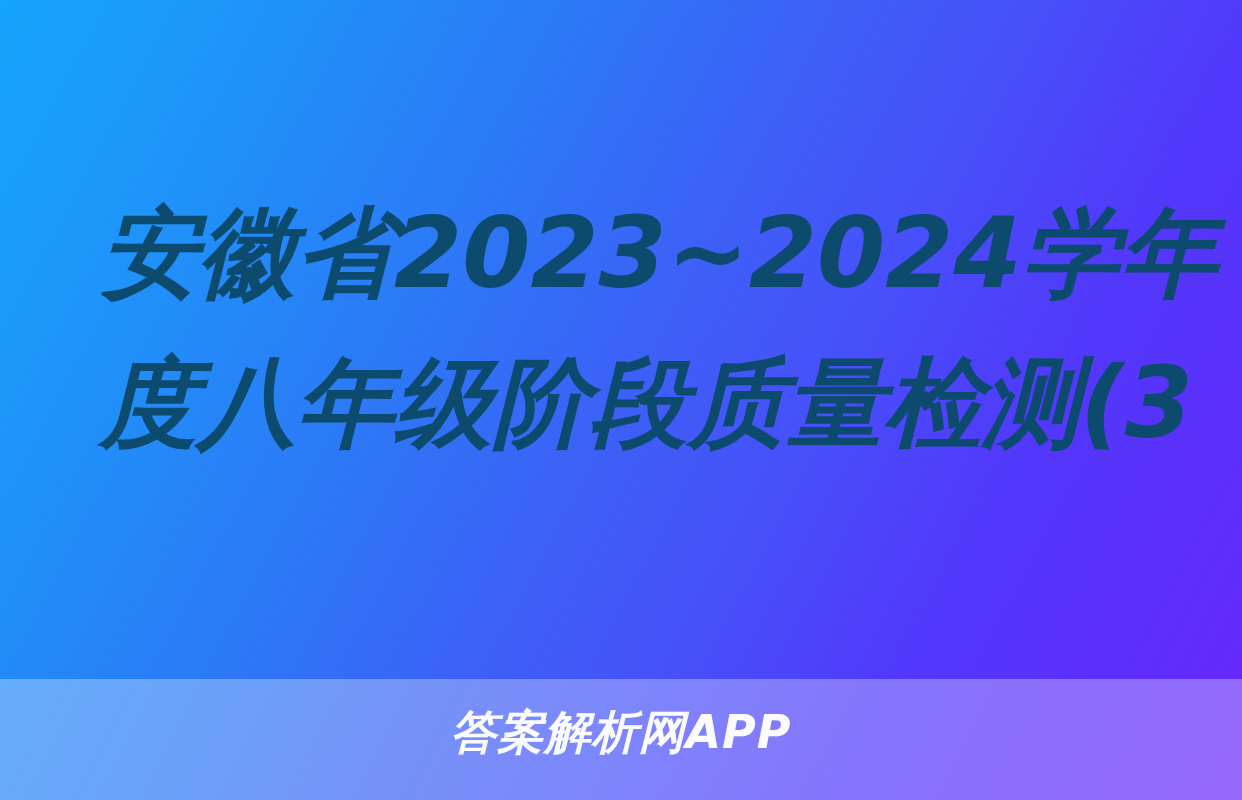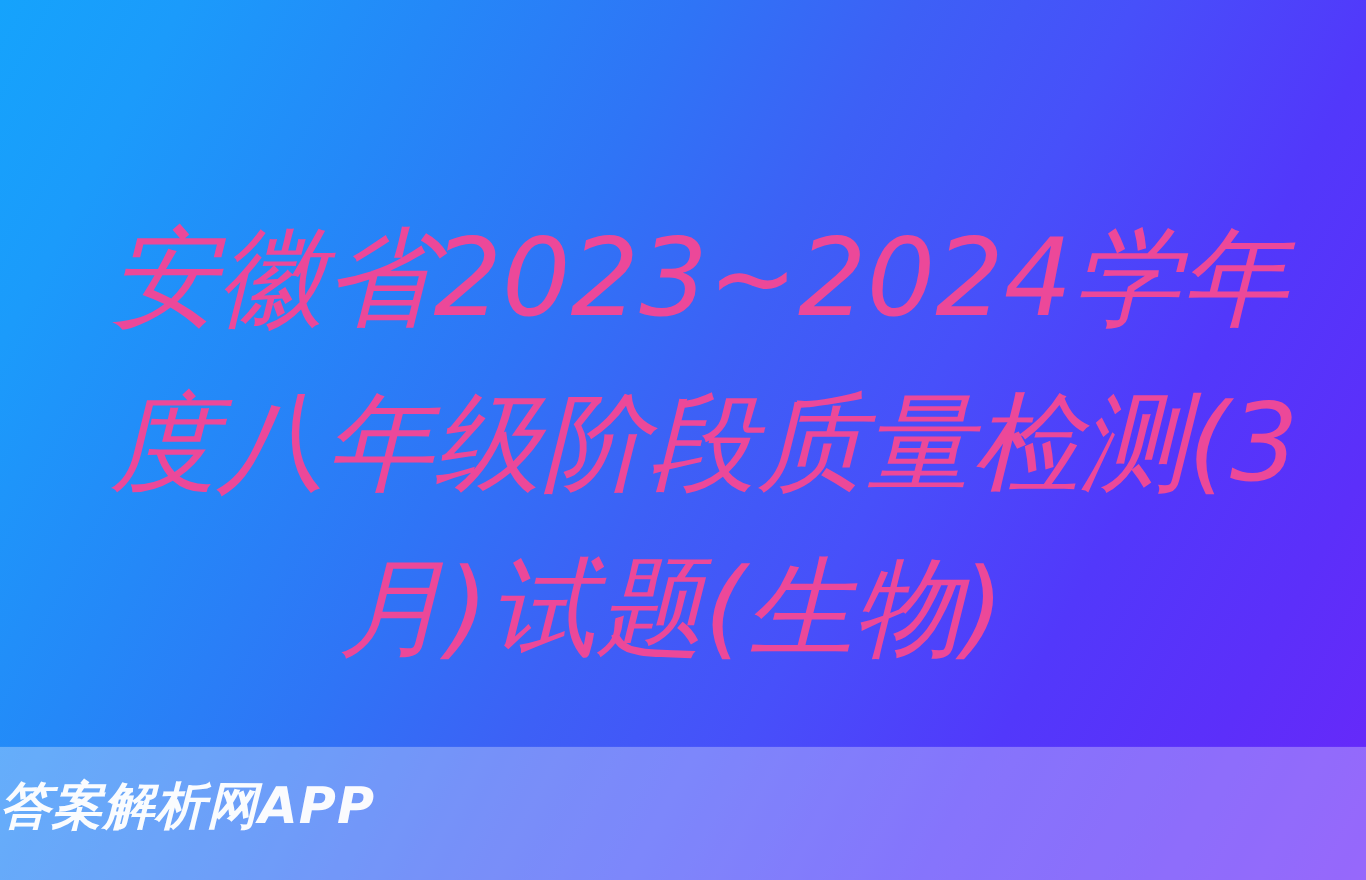--- a/index.html
+++ b/index.html
@@ -40,40 +40,41 @@
     background: rgba(255, 255, 255, 0.30);
   }
   #title-block {
     position: absolute;
     left: 100px;
     top: 178px;
     width: 1046px;
     text-align: left;
   }
   .title-line {
-    color: #ec4899;
+    color: #0c4a6e;
     font-size: 98px;
     line-height: 150px;
-    font-weight: 400;
+    font-weight: 700;
     font-style: italic;
     letter-spacing: 0px;
     white-space: nowrap;
     text-align: justify;
     text-align-last: justify;
   }
   .title-line.last {
     text-align: left;
     text-align-last: left;
     padding-left: 208px;
   }
   #watermark {
     position: absolute;
     left: 0;
     right: 0;
     top: 704px;
+    text-align: center;
   }
   #watermark .wm-text {
     display: inline-block;
     color: #ffffff;
     font-size: 46px;
     line-height: 56px;
     font-weight: 700;
     font-style: italic;
     letter-spacing: 1px;
     white-space: nowrap;
@@ -85,20 +86,19 @@
 
 <div id="card">
 
   <div id="bg"></div>
 
   <div id="bottom-band"></div>
 
   <div id="title-block">
     <div class="title-line">安徽省2023~2024学年</div>
     <div class="title-line">度八年级阶段质量检测(3</div>
-    <div class="title-line last">月)试题(生物)</div>
   </div>
 
   <div id="watermark">
     <span class="wm-text">答案解析网APP</span>
   </div>
 
 </div>
 
 </body></html>

